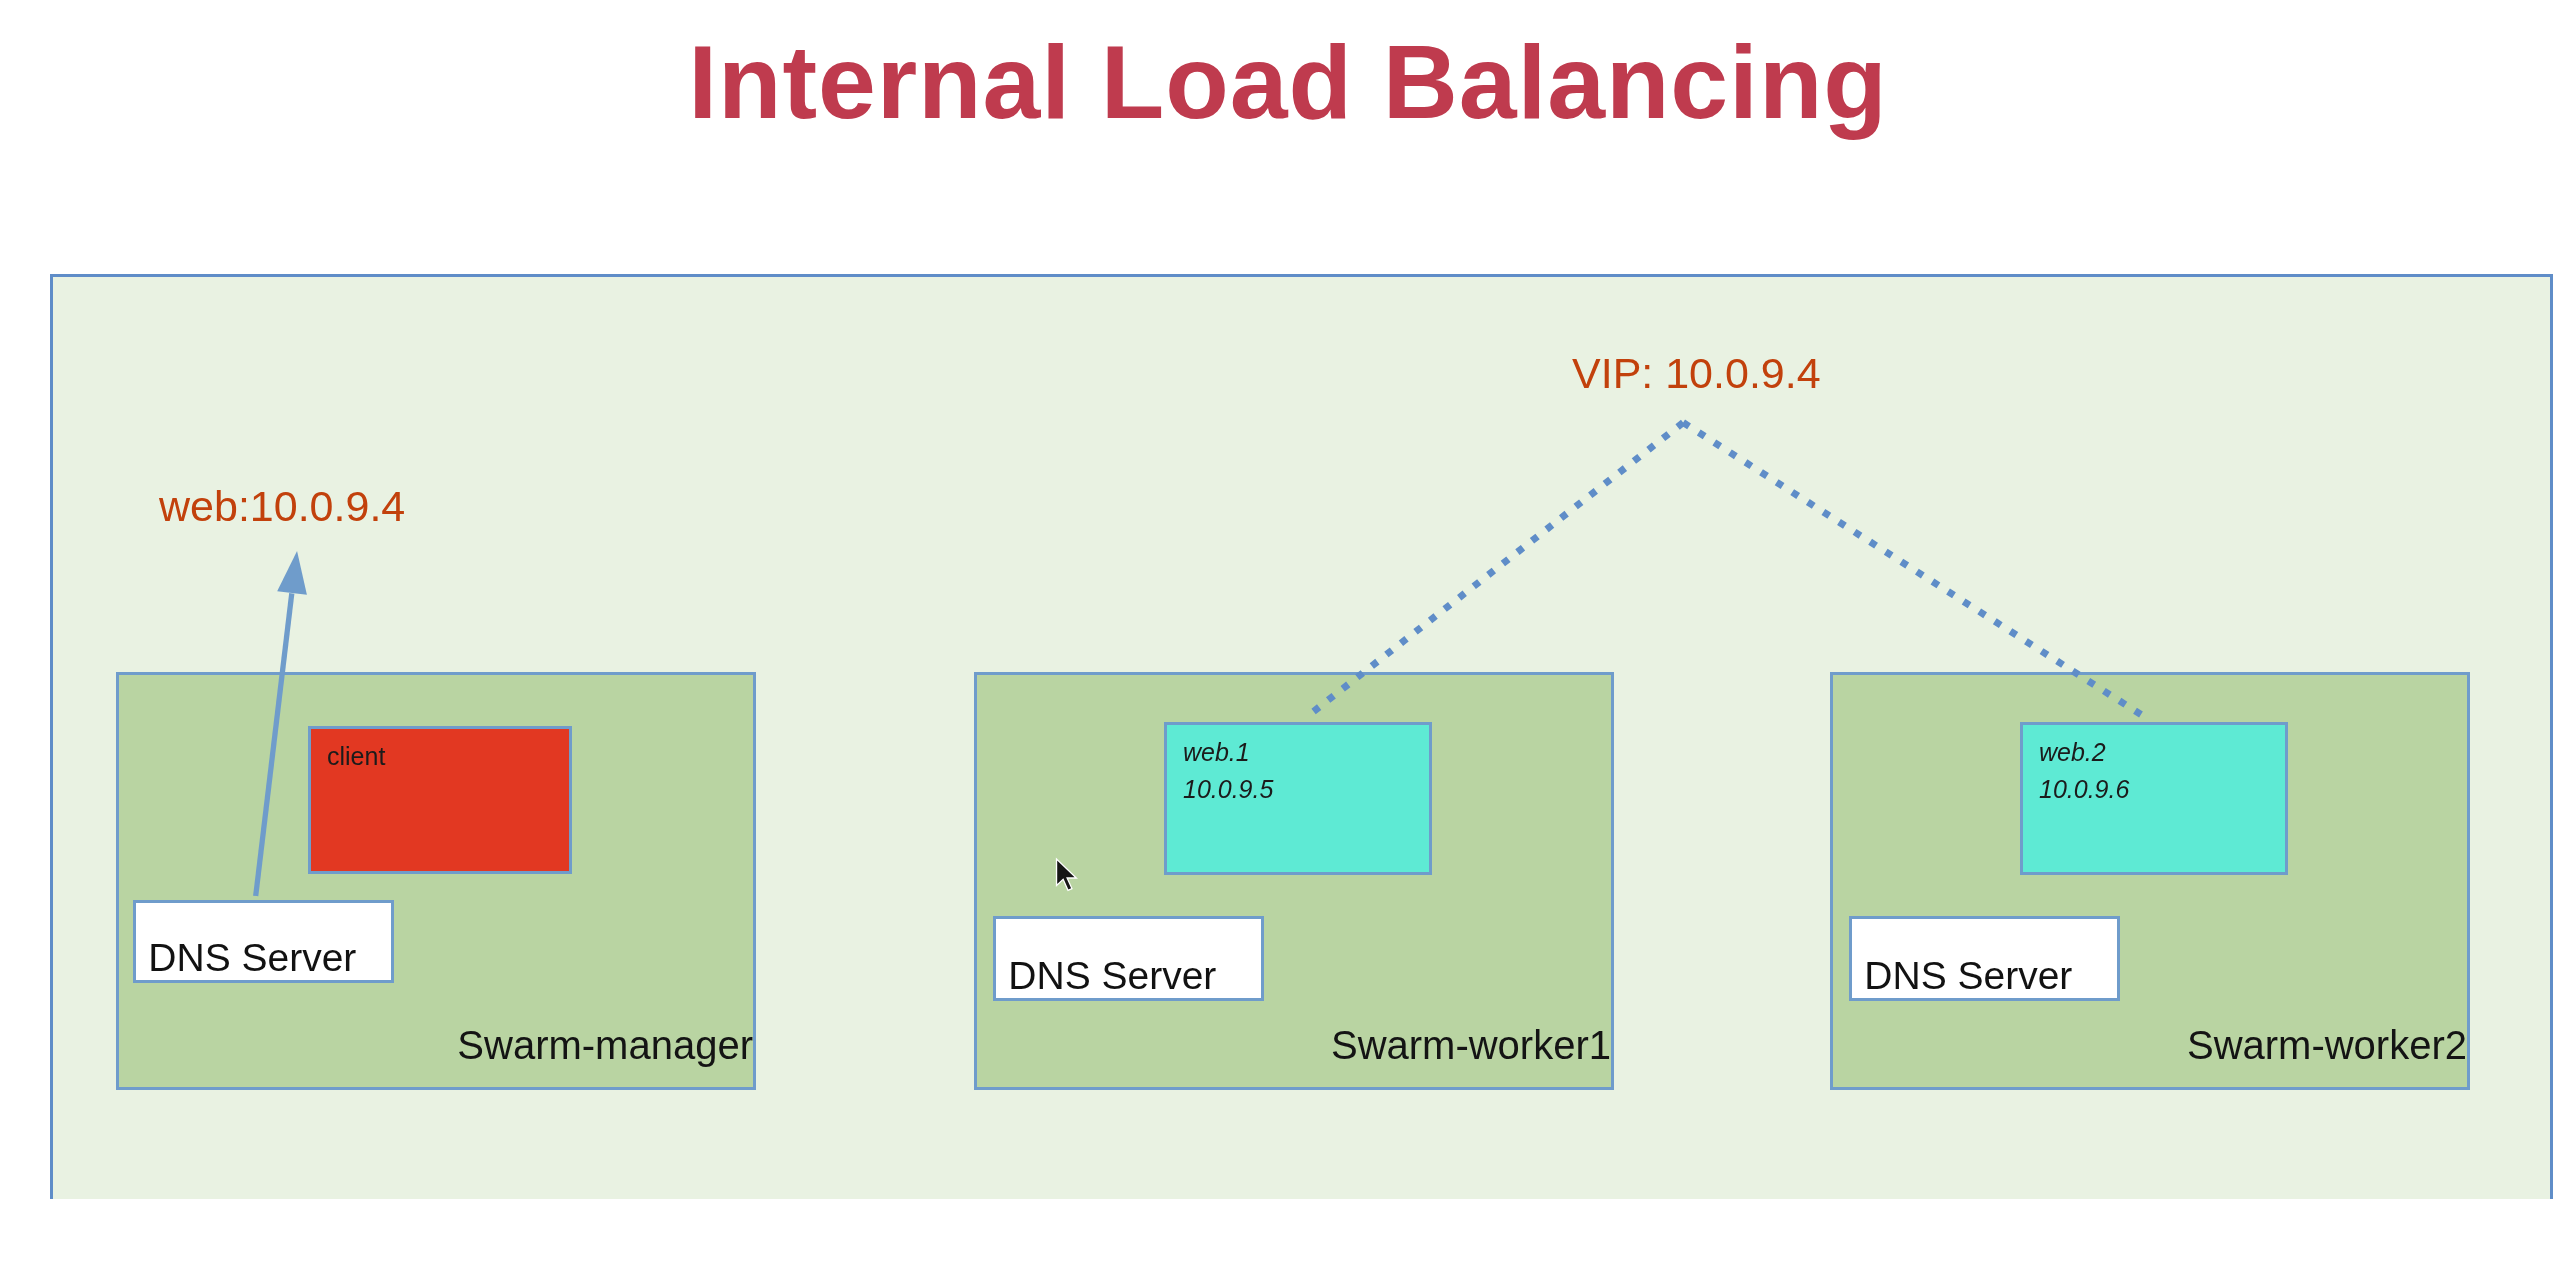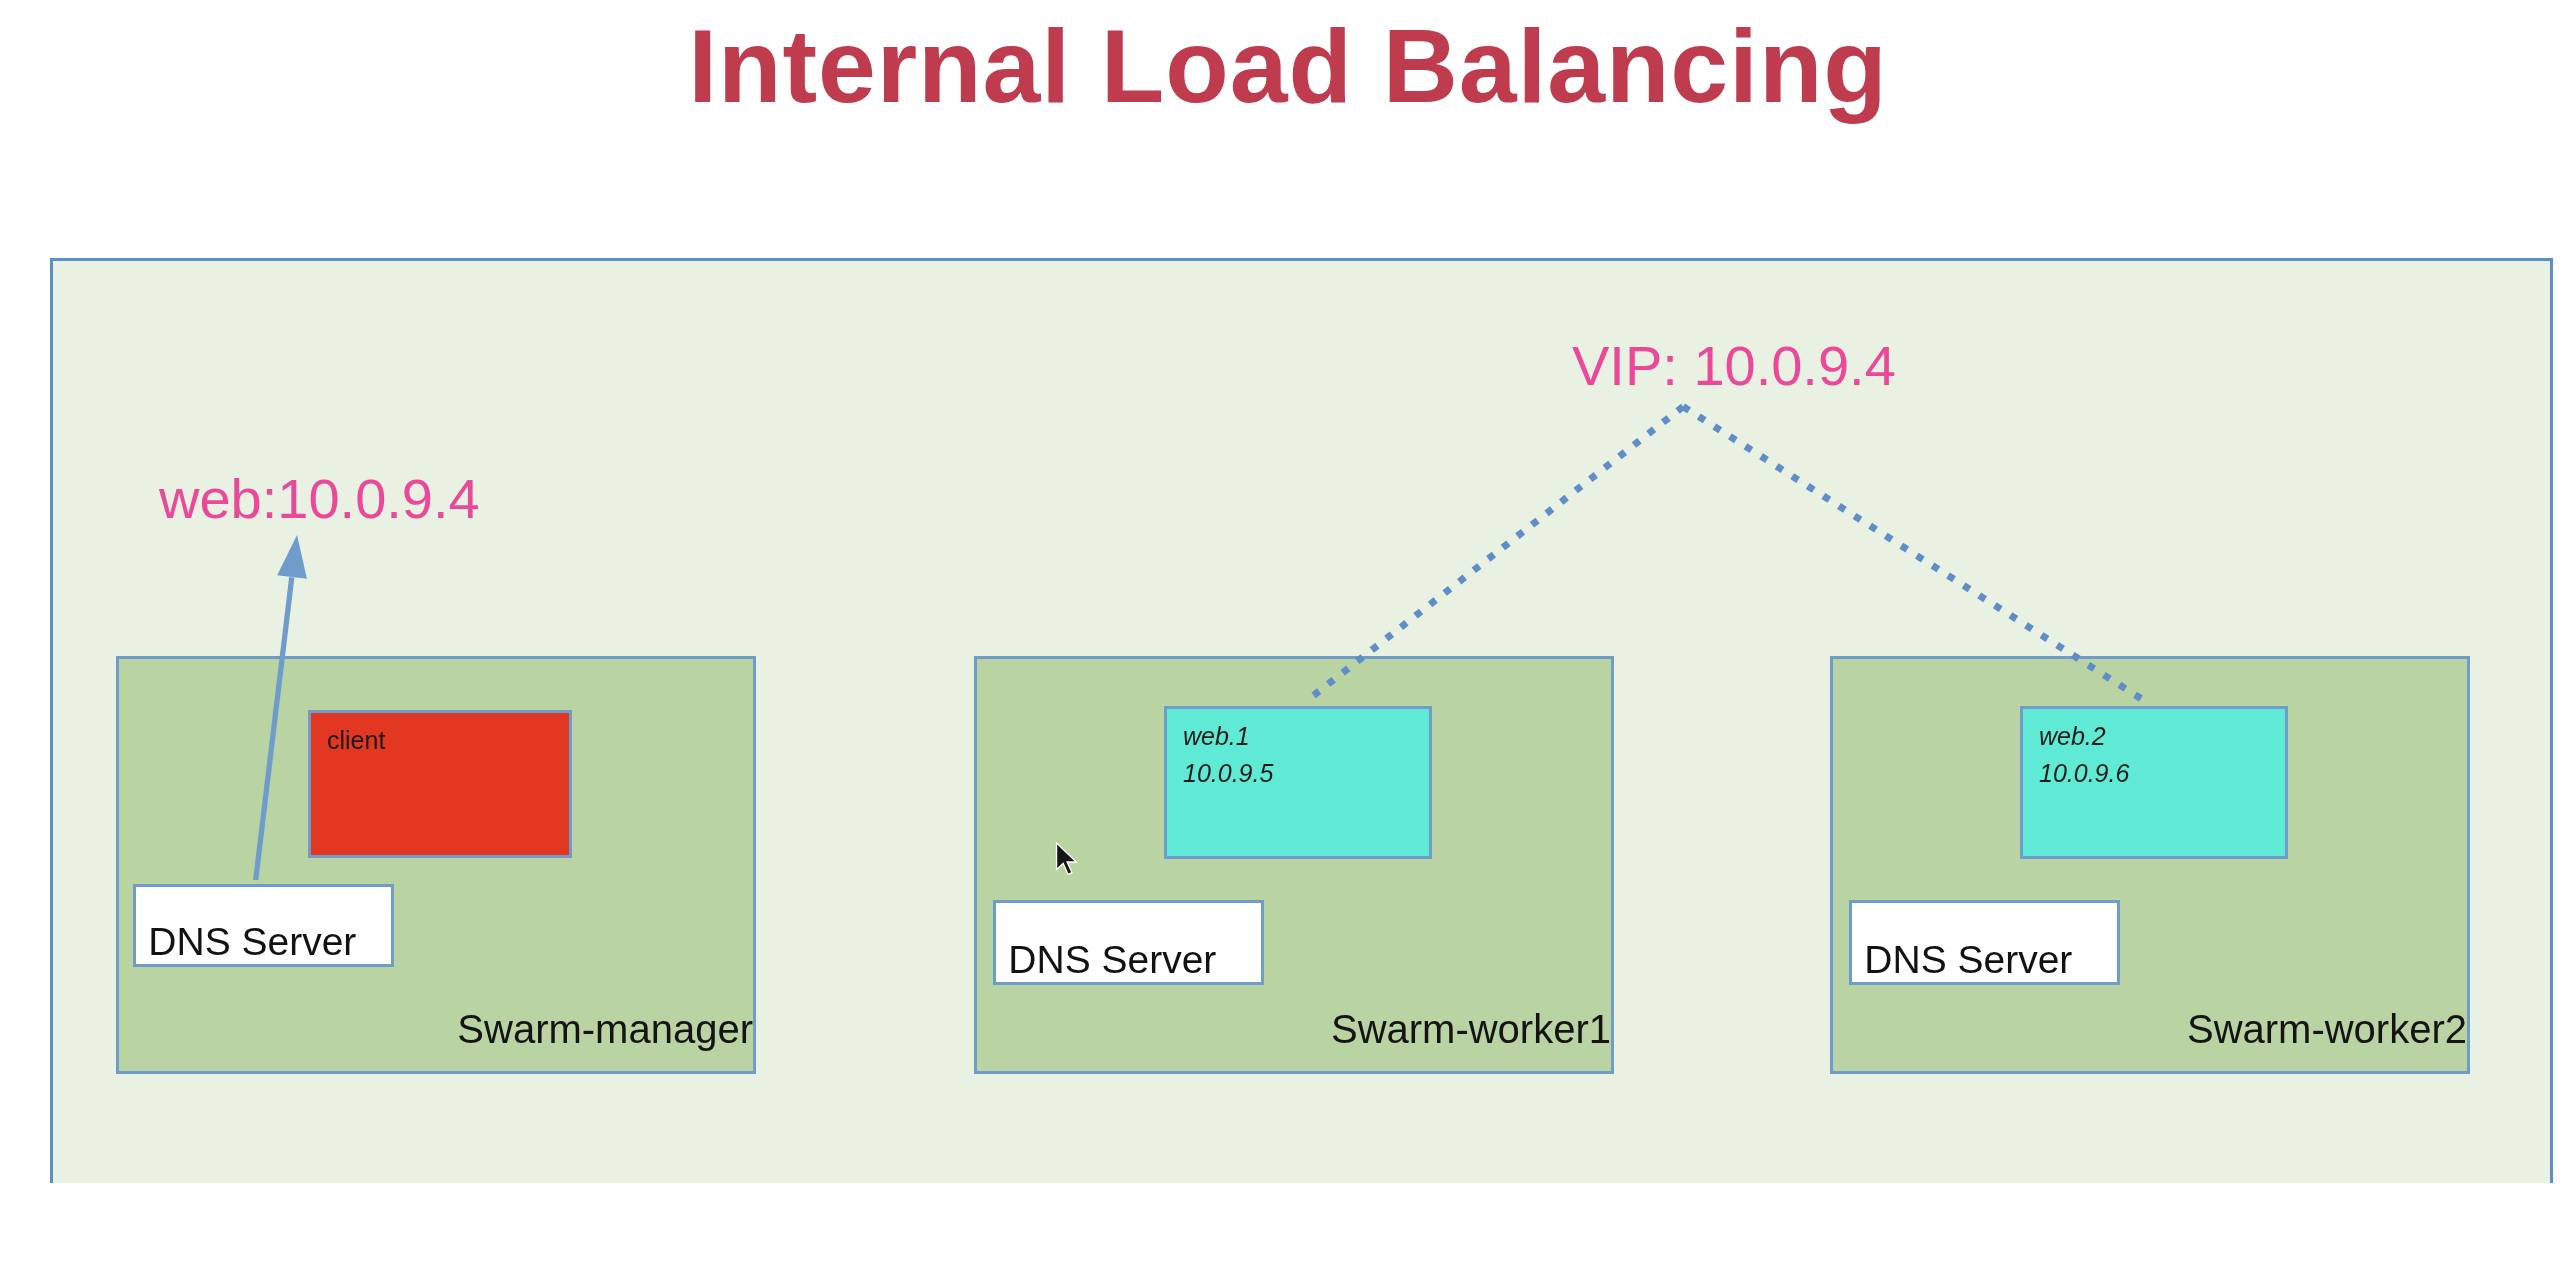--- a/index.html
+++ b/index.html
@@ -5,20 +5,21 @@
   * { box-sizing: border-box; }
   html, body { margin: 0; padding: 0; background: #ffffff; }
   body { font-family: "Liberation Sans", sans-serif; color: #1a1a1a; }
 
   .canvas {
     position: relative;
     width: 2576px;
     height: 1183px;
     background: #ffffff;
     overflow: hidden;
+    margin-top: 16px;
   }
 
   .title {
     position: absolute;
     top: 7px;
     left: 0;
     width: 100%;
     text-align: center;
     font-size: 104px;
     font-weight: bold;
@@ -86,22 +87,22 @@
     bottom: 19.4px;
     left: 0;
     width: 100%;
     text-align: right;
     font-size: 40px;
     color: #141414;
   }
 
   .float-label {
     position: absolute;
-    font-size: 56px;
-    color: #ec4899;
+    font-size: 43px;
+    color: #c2410c;
     white-space: nowrap;
   }
   .vip-label { left: 1572px; top: 333px; }
   .web-lookup-label { left: 159px; top: 466px; }
 
   svg.lines {
     position: absolute;
     left: 0; top: 0;
     width: 2576px;
     height: 1262px;

